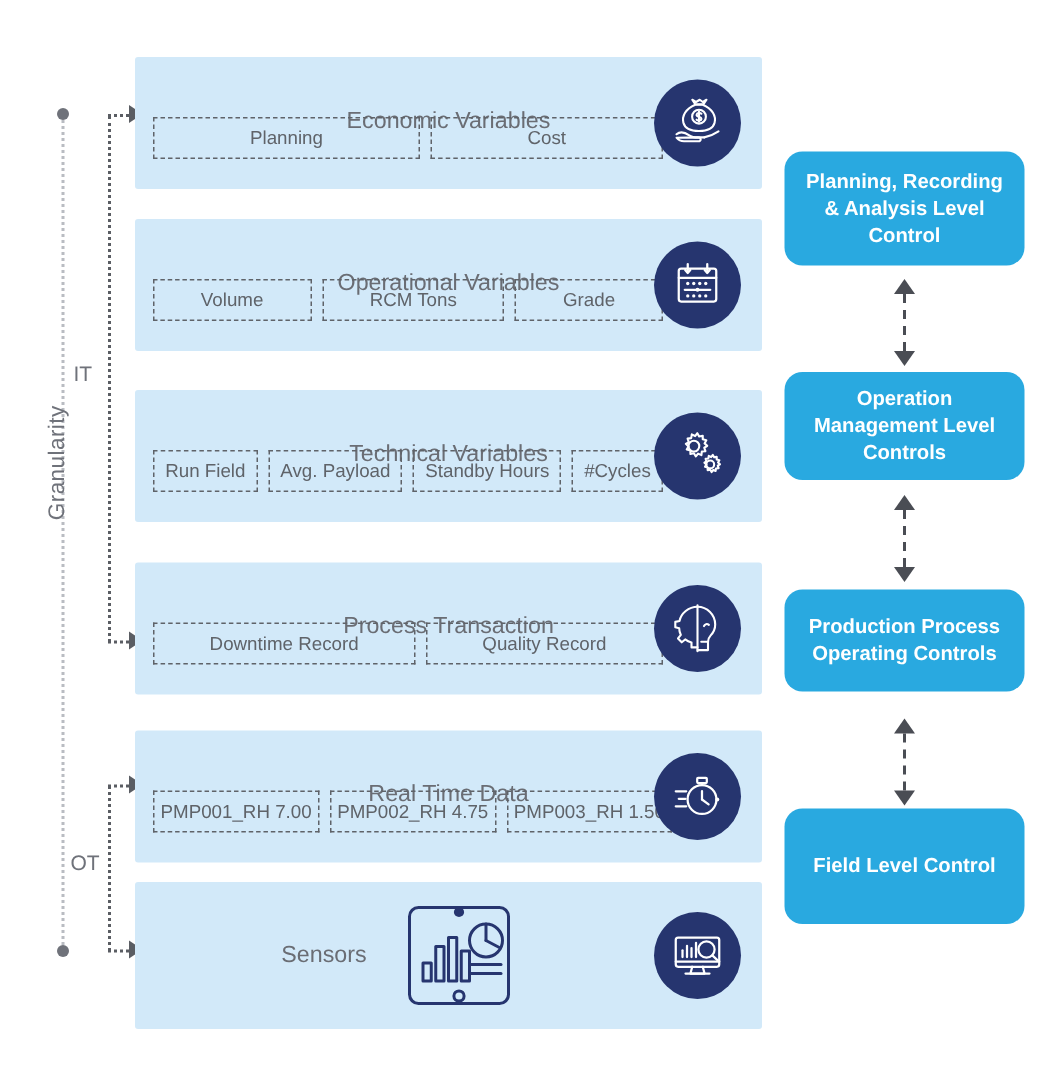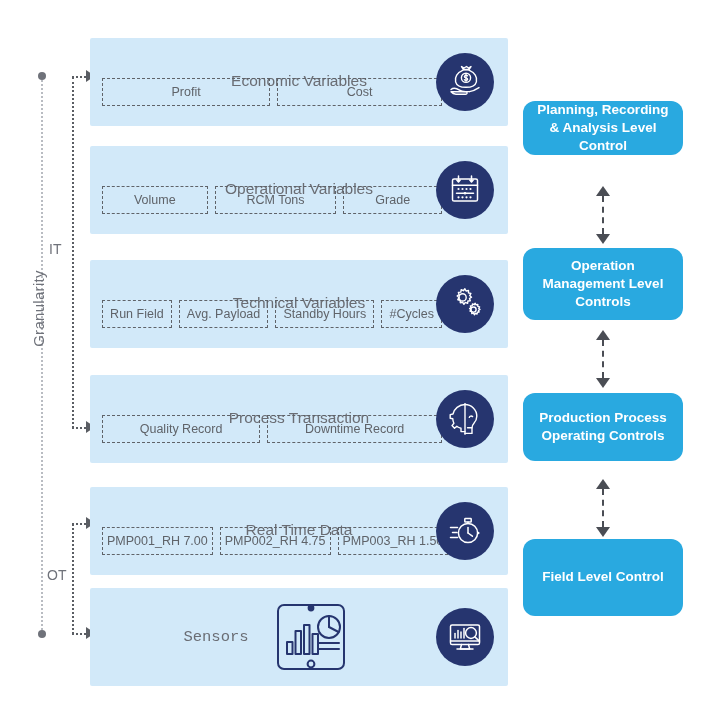--- a/index.html
+++ b/index.html
@@ -133,21 +133,21 @@
     <div class="arm" style="left:0;top:-1px;"></div>
     <div class="arrowhead" style="left:14px;top:-7px;"></div>
     <div class="arm" style="left:0;top:109px;"></div>
     <div class="arrowhead" style="left:14px;top:103px;"></div>
   </div>
   <div class="zone-label" style="left:44px;top:565px;">OT</div>
 
   <div class="row" style="top:38px;height:88px;">
     <div class="row-title">Economic Variables</div>
     <div class="chips">
-      <div class="chip">Profit</div>
+      <div class="chip">Planning</div>
       <div class="chip">Cost</div>
     </div>
     <div class="row-icon">
       <svg width="36" height="36" viewBox="0 0 36 36" fill="none" stroke="#ffffff" stroke-width="1.4" stroke-linejoin="round" stroke-linecap="round">
         <path d="M16.5 5.5 L14.5 2.5 L17 4 L19.5 2.5 L21.5 4 L24 2.5 L22 5.5 Z"></path>
         <path d="M16.5 5.8 C10 8.5 7.5 13.5 8.6 17.8 C9.5 21.3 13.5 23.3 19 23.3 C24.5 23.3 28.5 21.3 29.4 17.8 C30.5 13.5 28 8.5 21.5 5.8 Z"></path>
         <circle cx="19" cy="13.8" r="4.6"></circle>
         <path d="M20.6 11.8 C20 11.2 17.6 11 17.4 12.6 C17.2 14.2 20.6 13.6 20.6 15.2 C20.6 16.6 18.2 16.6 17.4 15.8"></path>
         <path d="M19 10.4 L19 17.2"></path>
         <path d="M4 25.5 C7 23 10 24.5 12.5 26.2 C14.2 27.4 16.2 27.6 18.5 27.6 L22.5 27.6"></path>
@@ -202,22 +202,22 @@
         <circle cx="15.6" cy="11.4" r="3.6"></circle>
         <path d="M25.5 17.9 l1.6 0.8 1.1-1.4 0.9 1.6 1.7-0.4 0 1.8 1.8 0.5 -0.9 1.5 1.3 1.2 -1.5 0.9 0.6 1.7 -1.8 0.2 -0.2 1.7 -1.6-0.7 -1.1 1.4 -0.9-1.6 -1.7 0.4 -0.1-1.8 -1.7-0.5 0.9-1.5 -1.3-1.2 1.4-0.9 -0.6-1.7 1.8-0.2 Z"></path>
         <circle cx="26.5" cy="23.6" r="2.6"></circle>
       </svg>
     </div>
   </div>
 
   <div class="row" style="top:375px;height:88px;">
     <div class="row-title">Process Transaction</div>
     <div class="chips">
+      <div class="chip">Downtime Record</div>
       <div class="chip">Quality Record</div>
-      <div class="chip">Downtime Record</div>
     </div>
     <div class="row-icon">
       <svg width="38" height="38" viewBox="0 0 38 38" fill="none" stroke="#ffffff" stroke-width="1.4" stroke-linejoin="round" stroke-linecap="round">
         <path d="M19 4.5 C13 4.5 8 9 7 14 L4.2 14.6 L4.2 18.2 L6.8 18.8 C6.8 20.4 7.2 21.9 7.9 23.3 L6 25.6 L8.5 28.2 L10.8 26.3 C12 27.2 13.4 27.9 15 28.3 L15 31.6 L19 31.6"></path>
         <path d="M19 4.5 C25.5 4.5 30.8 9.8 30.8 16.3 C30.8 19.4 29.5 21.8 27.8 23.6 C26.6 24.9 26 26.2 26 28 L26 33.4 L19 33.4"></path>
         <path d="M19 3.6 L19 34.2"></path>
         <path d="M26 27.8 L21.5 27.8"></path>
         <path d="M26.6 16.6 C25.4 15.6 23.8 16 23.3 17.4"></path>
       </svg>
     </div>
@@ -238,21 +238,21 @@
         <path d="M21 20 L21 14.4"></path>
         <path d="M21 20 L25.4 23.2"></path>
         <circle cx="31.2" cy="20" r="1.3" fill="#ffffff" stroke="none"></circle>
         <path d="M3.5 14.5 H10.5"></path>
         <path d="M5.5 19.5 H10"></path>
         <path d="M3.5 24.5 H10.5"></path>
       </svg>
     </div>
   </div>
 
-  <div class="row" style="top:588px;height:98px;font-family:Liberation Mono, monospace;">
+  <div class="row" style="top:588px;height:98px;">
     <div class="sensor-wrap">
       <div class="sensor-label">Sensors</div>
       <div class="sensor-art">
         <svg width="88" height="72" viewBox="0 0 88 72" fill="none" stroke="#26356f" stroke-width="2" stroke-linejoin="round" stroke-linecap="round">
           <rect x="11" y="4" width="66" height="64" rx="6"></rect>
           <circle cx="44" cy="7" r="3.4" fill="#26356f" stroke="none"></circle>
           <circle cx="44" cy="63" r="3.4"></circle>
           <rect x="20" y="41" width="5.5" height="12"></rect>
           <rect x="28.5" y="30" width="5.5" height="23"></rect>
           <rect x="37" y="24" width="5.5" height="29"></rect>
@@ -274,21 +274,21 @@
         <path d="M8 19 V14.5"></path>
           <path d="M11 19 V11.5"></path>
           <path d="M14 19 V13"></path>
           <path d="M17 19 V9.5"></path>
         <circle cx="24" cy="14" r="5.4"></circle>
         <path d="M27.9 17.9 L31.8 21.6"></path>
       </svg>
     </div>
   </div>
 
-  <div class="ctl" style="top:101px;height:54px;">
+  <div class="ctl" style="top:101px;height:76px;">
     <span>Planning, Recording &amp; Analysis Level Control</span>
   </div>
 
   <div class="connector" style="top:186px;height:58px;">
     <div class="up-arrow"></div>
     <div class="cl" style="height:38px;"></div>
     <div class="down-arrow"></div>
   </div>
 
   <div class="ctl" style="top:248px;height:72px;">

